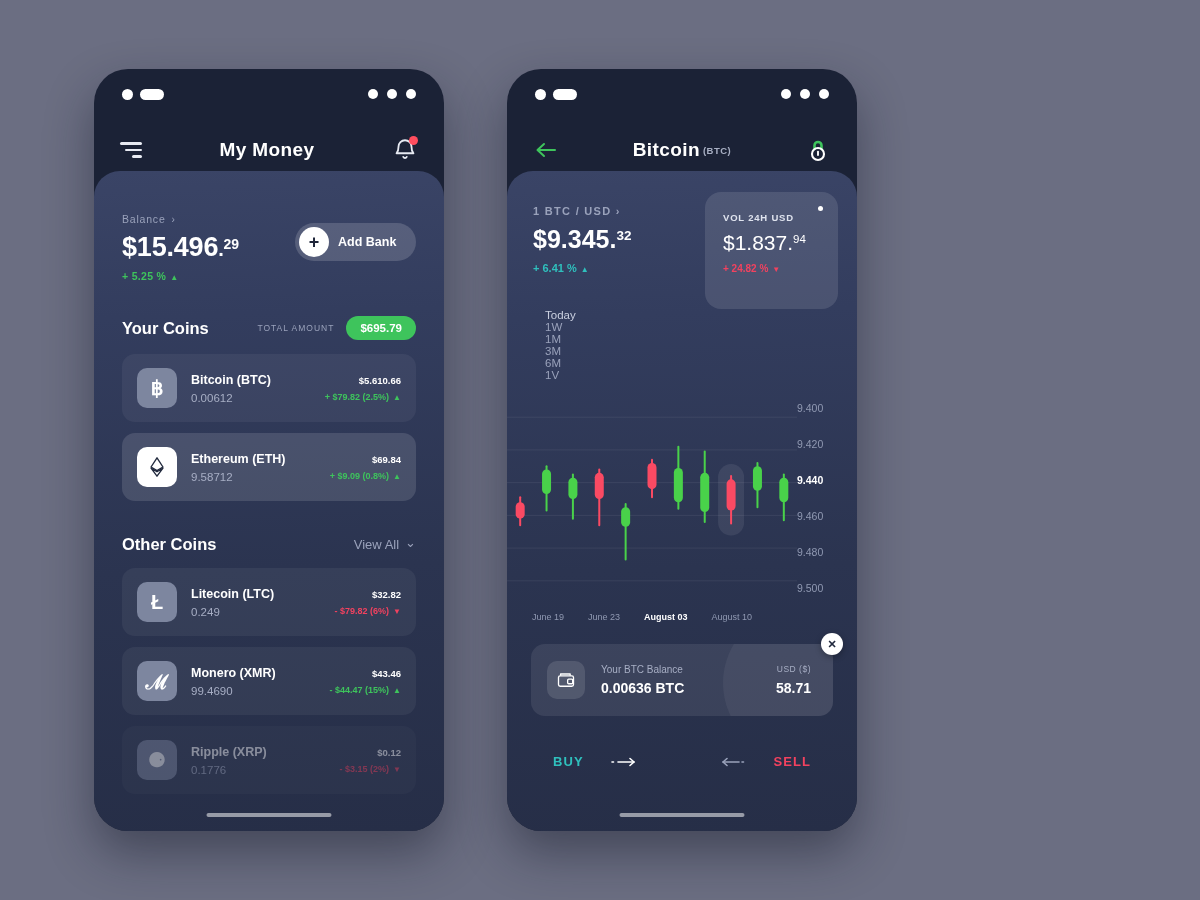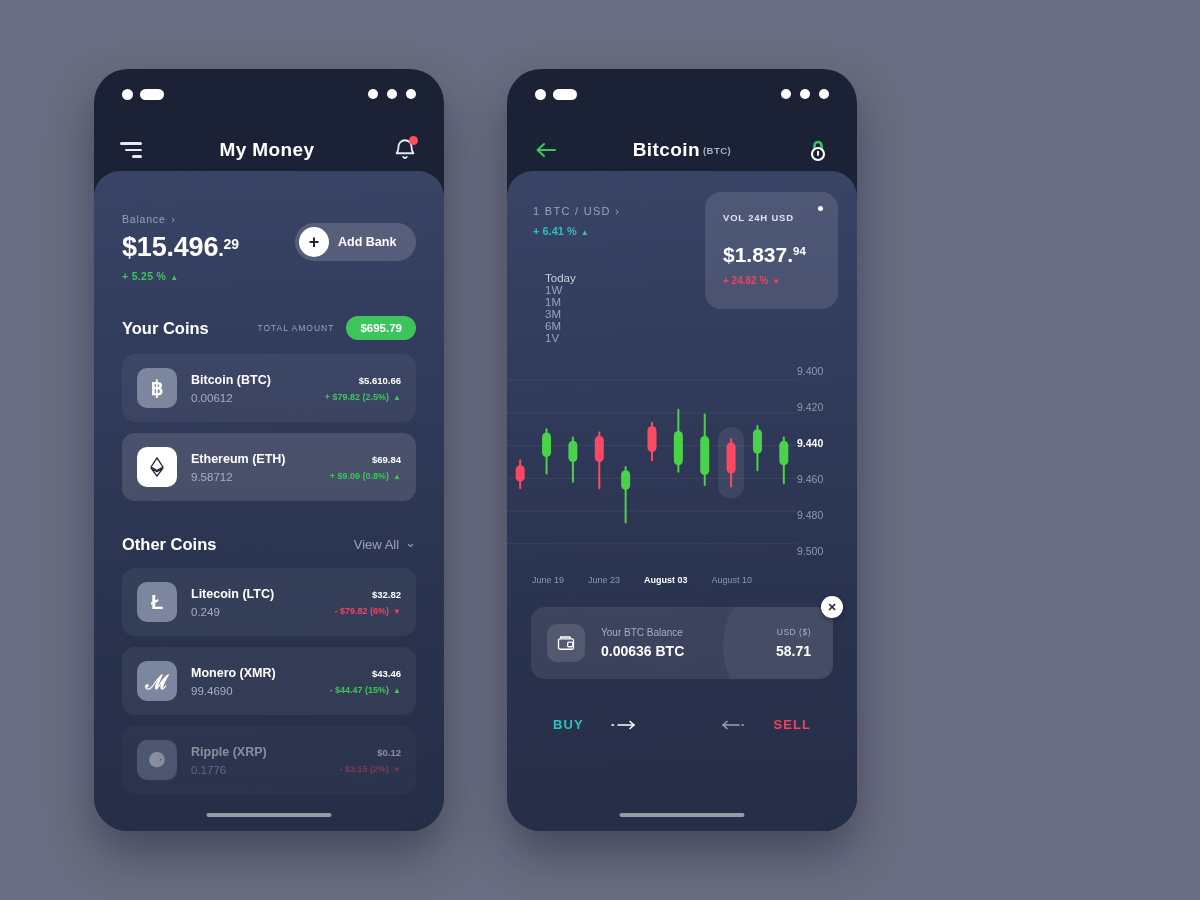--- a/index.html
+++ b/index.html
@@ -157,21 +157,21 @@
   .coin-ico.white { background: #fff; color: #222a3e; }
   .coin-mid { flex: 1 1 auto; min-width: 0; }
   .coin-name { font-size: 12.5px; font-weight: bold; color: #fff; }
   .coin-qty { font-size: 11.5px; color: #a7aec4; margin-top: 5px; }
   .coin-right { text-align: right; flex: 0 0 auto; }
   .coin-price { font-size: 9.5px; font-weight: bold; color: #fff; }
   .coin-delta { font-size: 9px; font-weight: bold; margin-top: 6px; }
 
   
   .quote-block { position: relative; padding: 34px 26px 0 26px; }
-  .pair-label { font-size: 11px; color: #9aa2bb; letter-spacing: 1.3px; }
+  .pair-label { font-size: 11px; color: #9aa2bb; letter-spacing: 1.3px; font-weight: bold; }
   .price-main {
     margin-top: 8px;
     font-size: 25px; font-weight: bold; color: #fff;
   }
   .price-main .cents { font-size: 13.5px; vertical-align: 8px; }
   .price-delta { margin-top: 8px; font-size: 11px; font-weight: bold; }
   .teal { color: #2fc0bd; }
   .pink { color: #f2425f; }
 
   .vol-card {
@@ -179,21 +179,21 @@
     width: 133px; height: 117px;
     border-radius: 16px;
     background: rgba(255,255,255,.115);
     padding: 20px 0 0 18px;
   }
   .vol-dot {
     position: absolute; top: 14px; right: 15px;
     width: 5px; height: 5px; border-radius: 50%; background: #fff;
   }
   .vol-label { font-size: 9.5px; font-weight: bold; color: #dfe3ee; letter-spacing: .8px; }
-  .vol-price { margin-top: 20px; font-size: 21px; font-weight: bold; color: #fff; }
+  .vol-price { margin-top: 8px; font-size: 21px; font-weight: normal; color: #fff; }
   .vol-price .cents { font-size: 11.5px; vertical-align: 7px; }
   .vol-delta { margin-top: 8px; font-size: 10px; font-weight: bold; }
 
   .ranges {
     display: flex; justify-content: space-between;
     padding: 0 38px;
     margin-top: 35px;
     flex-direction: column;
   }
   .range-item { font-size: 11.5px; color: #9aa2bb; cursor: pointer; }
@@ -451,20 +451,23 @@
           <circle cx="13" cy="18" r="6" fill="none" stroke="#ffffff" stroke-width="2.1"></circle>
           <path d="M13 15.6 V19" stroke="#ffffff" stroke-width="1.9" stroke-linecap="round"></path>
         </svg>
       </div>
     </div>
 
     <div class="sheet">
 
       <div class="quote-block">
         <div class="pair-label">1 BTC  /  USD ›</div>
+        <div class="price-main">
+          <span>$9.345</span><span>.</span><span class="cents">32</span>
+        </div>
         <div class="price-delta teal tri-up">+ 6.41 %</div>
 
         <div class="vol-card">
           <span class="vol-dot"></span>
           <div class="vol-label">VOL 24H USD</div>
           <div class="vol-price">
             <span>$1.837</span><span>.</span><span class="cents">94</span>
           </div>
           <div class="vol-delta pink tri-down">+ 24.82 %</div>
         </div>

